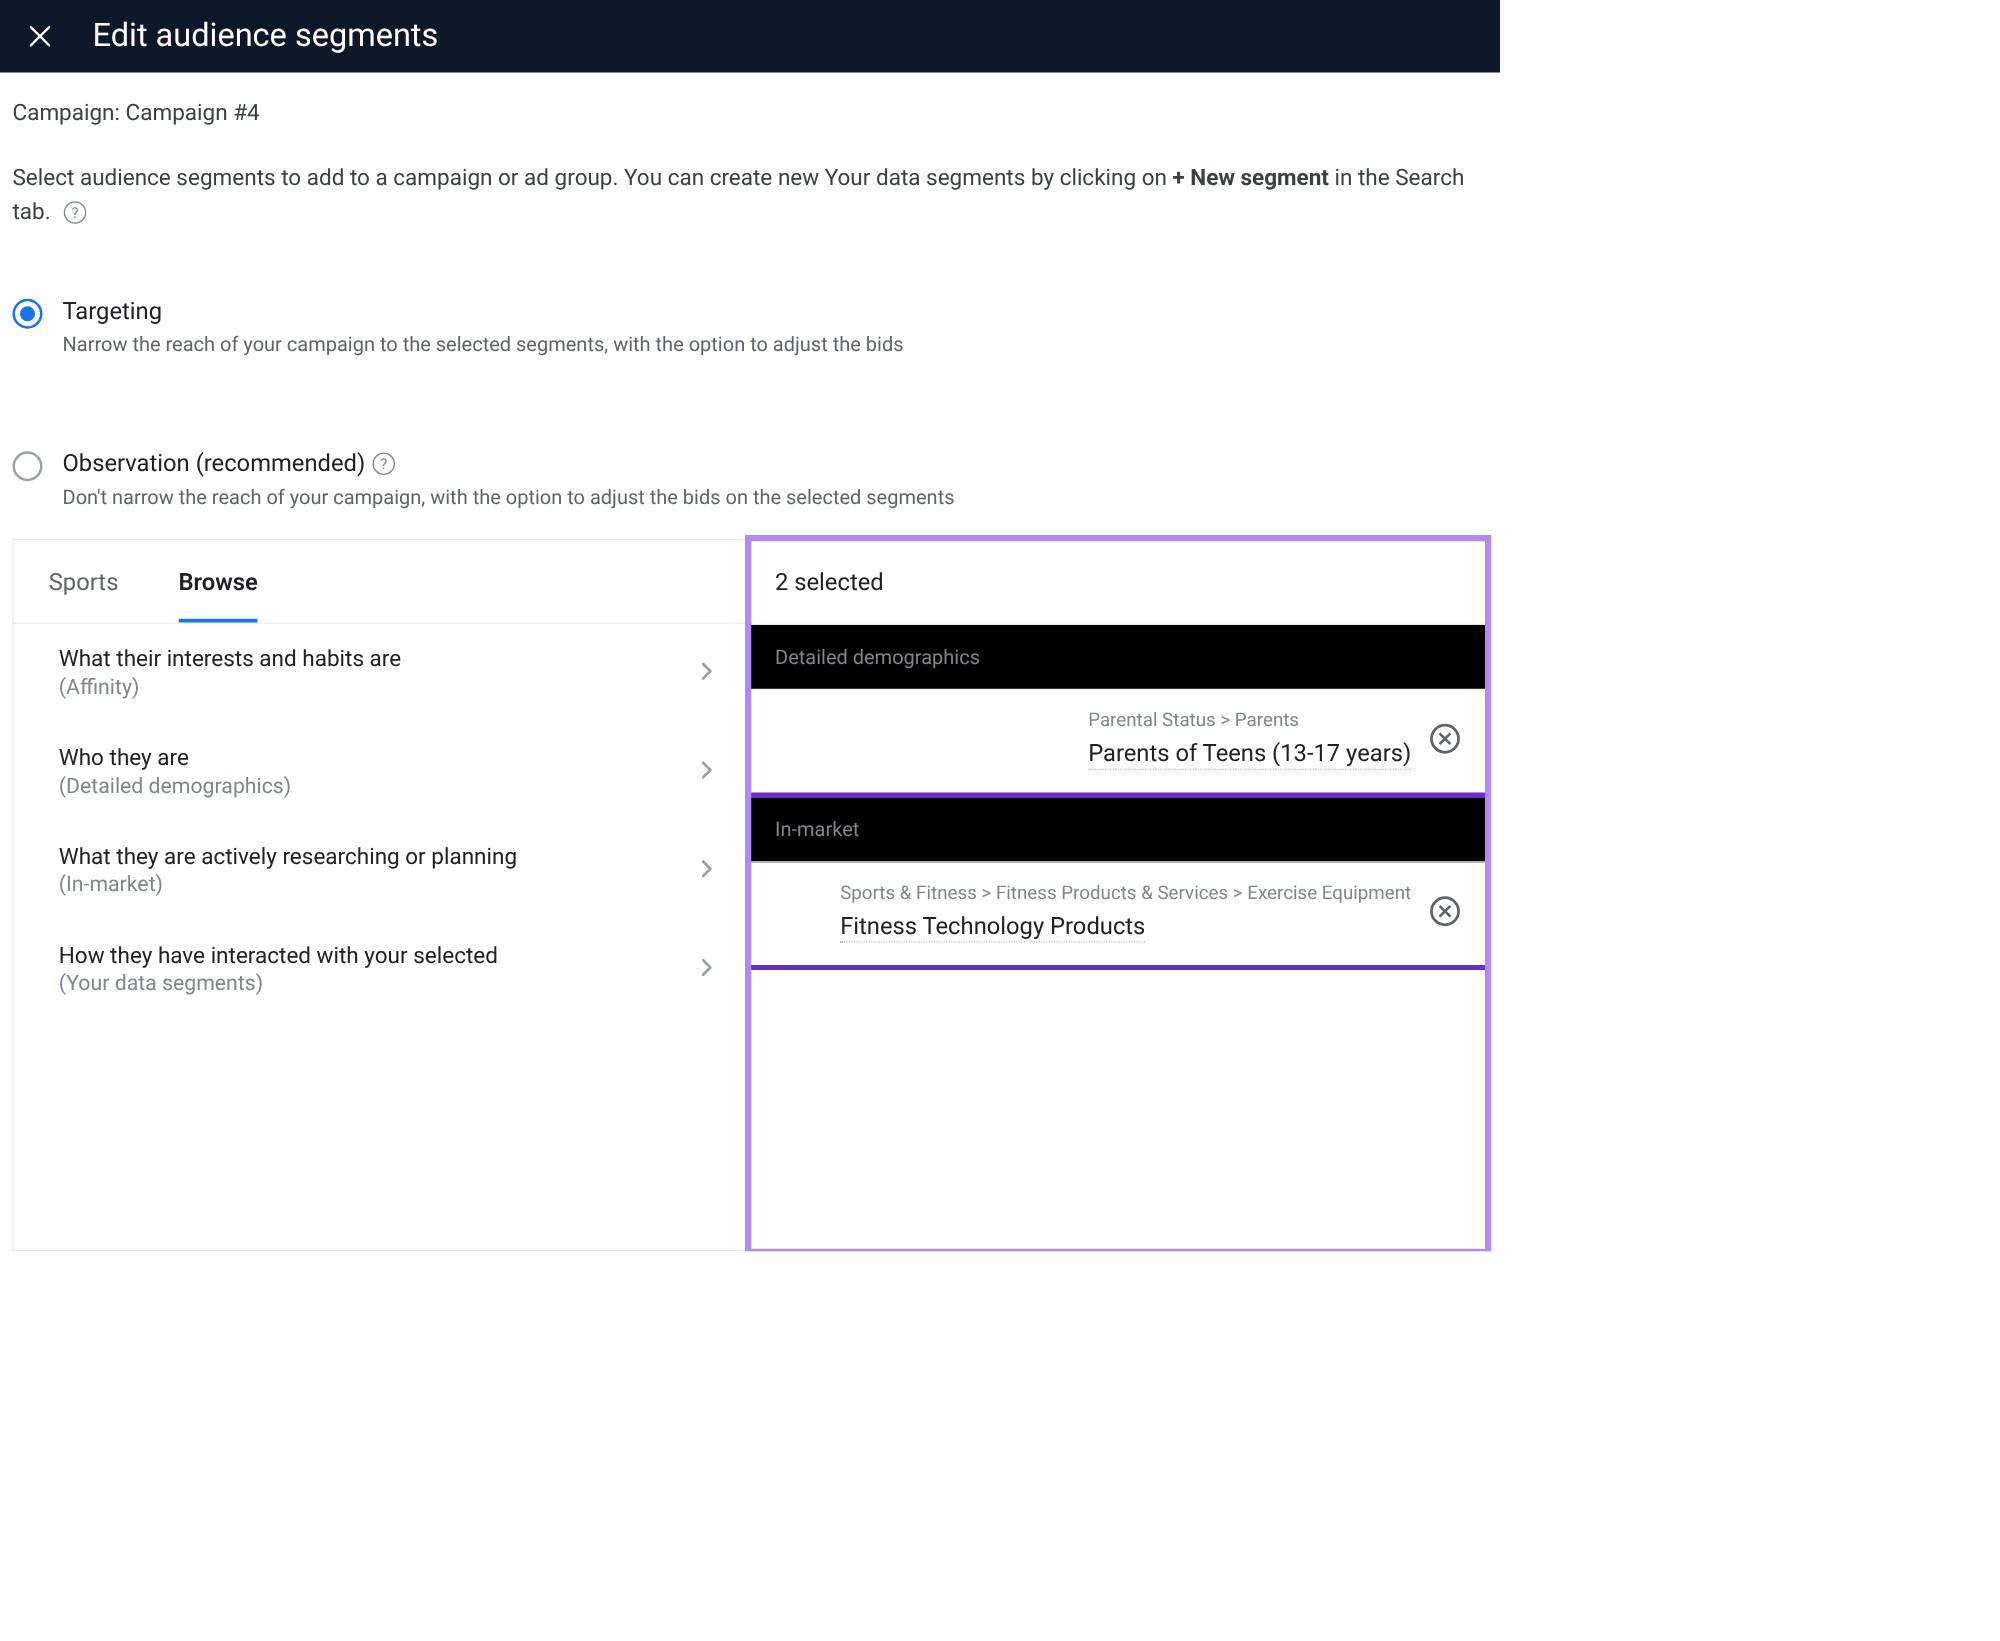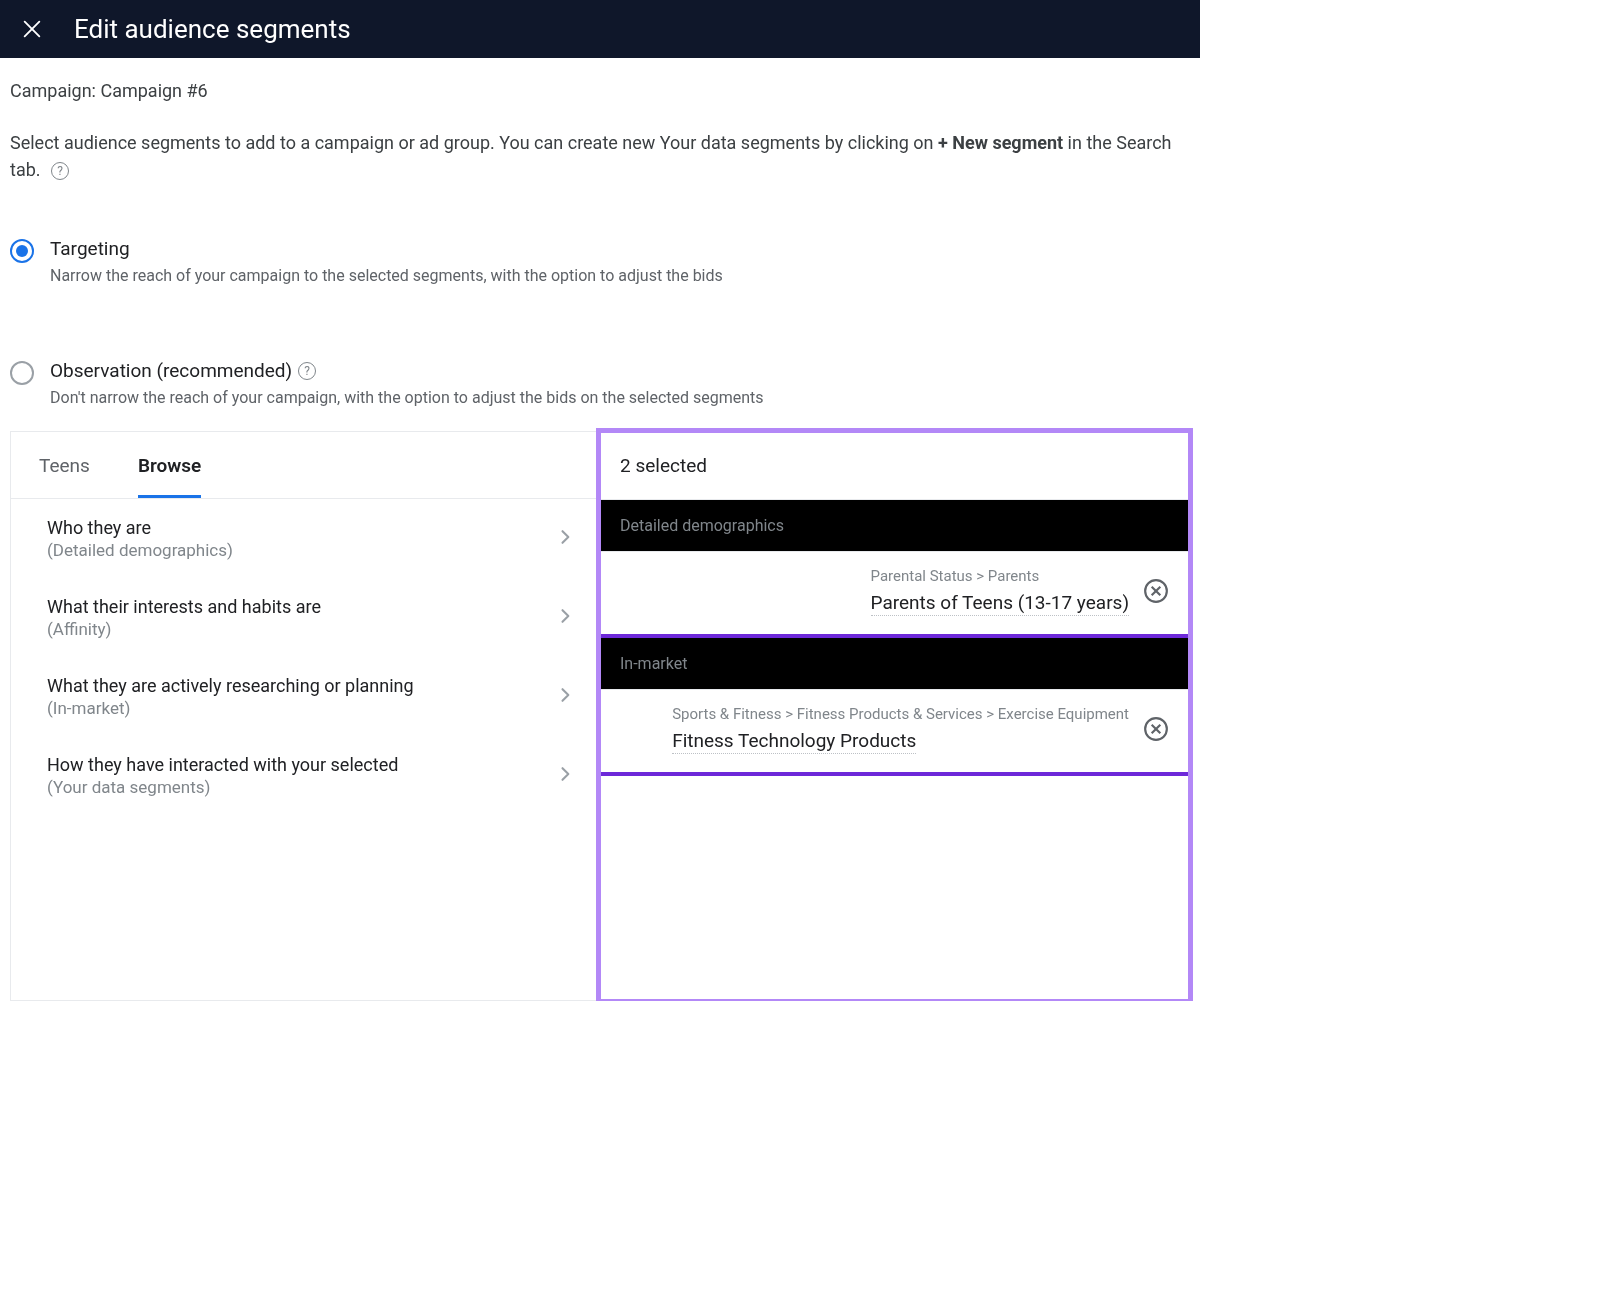--- a/index.html
+++ b/index.html
@@ -211,21 +211,21 @@
   <span class="close">
     <svg width="22" height="22" viewBox="0 0 24 24" fill="none" stroke-width="2" stroke-linecap="round">
       <line x1="4" y1="4" x2="20" y2="20"></line>
       <line x1="20" y1="4" x2="4" y2="20"></line>
     </svg>
   </span>
   <span>Edit audience segments</span>
 </div>
 
 <div class="body">
-  <div class="campaign-line">Campaign: Campaign #6</div>
+  <div class="campaign-line">Campaign: Campaign #4</div>
 
   <div class="desc">
     <span>Select audience segments to add to a campaign or ad group. You can create new Your data segments by clicking on </span><span class="bold">+ New segment</span><span> in the Search tab.</span>
     <span class="help-circle">?</span>
   </div>
 
   <div class="radio-group">
     <div class="radio-row">
       <div class="radio checked"></div>
       <div class="radio-text">
@@ -242,39 +242,39 @@
         </div>
         <div class="sub">Don't narrow the reach of your campaign, with the option to adjust the bids on the selected segments</div>
       </div>
     </div>
   </div>
 
   <div class="panels">
 
     <div class="left-panel">
       <div class="tabs">
-        <div class="tab">Teens</div>
+        <div class="tab">Sports</div>
         <div class="tab active">Browse</div>
       </div>
       <div class="browse-list">
+        <div class="browse-item">
+          <div class="labels">
+            <div class="main">What their interests and habits are</div>
+            <div class="sub">(Affinity)</div>
+          </div>
+          <span class="chev">
+            <svg width="20" height="20" viewBox="0 0 24 24" fill="none" stroke="#9aa0a6" stroke-width="2.5" stroke-linecap="round" stroke-linejoin="round">
+                <polyline points="9 5 16 12 9 19"></polyline>
+              </svg>
+          </span>
+        </div>
         <div class="browse-item">
           <div class="labels">
             <div class="main">Who they are</div>
             <div class="sub">(Detailed demographics)</div>
-          </div>
-          <span class="chev">
-            <svg width="20" height="20" viewBox="0 0 24 24" fill="none" stroke="#9aa0a6" stroke-width="2.5" stroke-linecap="round" stroke-linejoin="round">
-                <polyline points="9 5 16 12 9 19"></polyline>
-              </svg>
-          </span>
-        </div>
-        <div class="browse-item">
-          <div class="labels">
-            <div class="main">What their interests and habits are</div>
-            <div class="sub">(Affinity)</div>
           </div>
           <span class="chev">
             <svg width="20" height="20" viewBox="0 0 24 24" fill="none" stroke="#9aa0a6" stroke-width="2.5" stroke-linecap="round" stroke-linejoin="round">
                 <polyline points="9 5 16 12 9 19"></polyline>
               </svg>
           </span>
         </div>
         <div class="browse-item">
           <div class="labels">
             <div class="main">What they are actively researching or planning</div>

